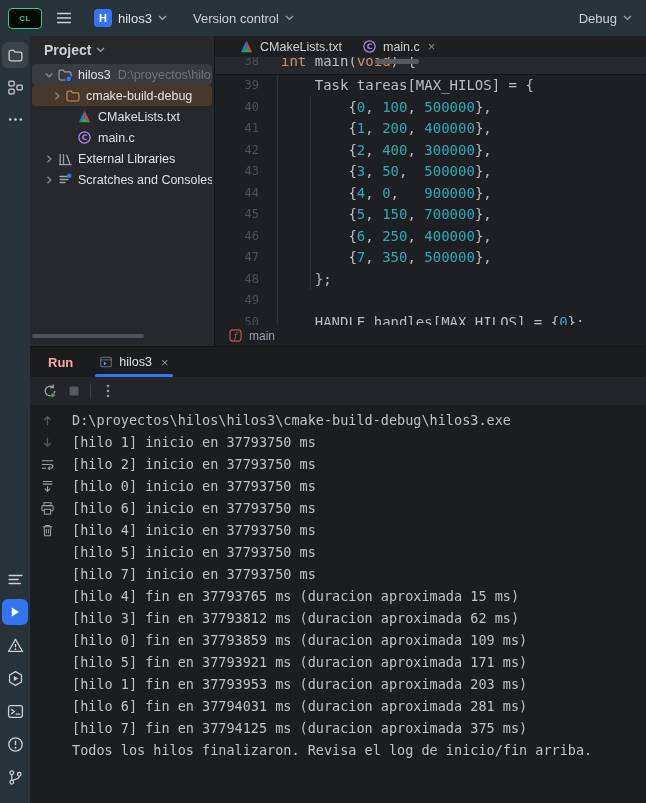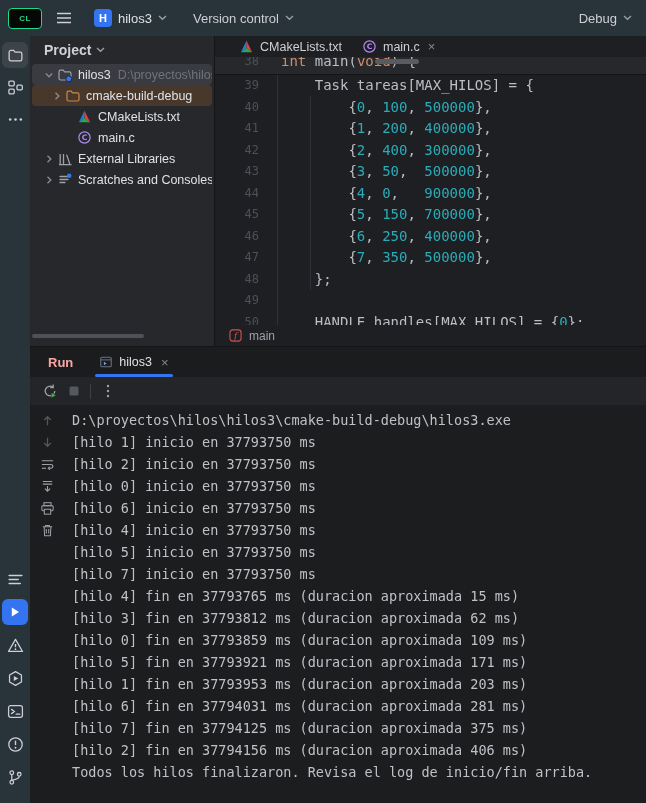--- a/index.html
+++ b/index.html
@@ -477,19 +477,18 @@
             <div class="con-line">[hilo 4] inicio en 37793750 ms</div>
             <div class="con-line">[hilo 5] inicio en 37793750 ms</div>
             <div class="con-line">[hilo 7] inicio en 37793750 ms</div>
             <div class="con-line">[hilo 4] fin en 37793765 ms (duracion aproximada 15 ms)</div>
             <div class="con-line">[hilo 3] fin en 37793812 ms (duracion aproximada 62 ms)</div>
             <div class="con-line">[hilo 0] fin en 37793859 ms (duracion aproximada 109 ms)</div>
             <div class="con-line">[hilo 5] fin en 37793921 ms (duracion aproximada 171 ms)</div>
             <div class="con-line">[hilo 1] fin en 37793953 ms (duracion aproximada 203 ms)</div>
             <div class="con-line">[hilo 6] fin en 37794031 ms (duracion aproximada 281 ms)</div>
             <div class="con-line">[hilo 7] fin en 37794125 ms (duracion aproximada 375 ms)</div>
-            <div class="con-line">[hilo 2] fin en 37794156 ms (duracion aproximada 406 ms)</div>
             <div class="con-line">Todos los hilos finalizaron. Revisa el log de inicio/fin arriba.</div>
           </div>
       </div>
     </div>
   </div>
 </div>
 
 </body></html>

